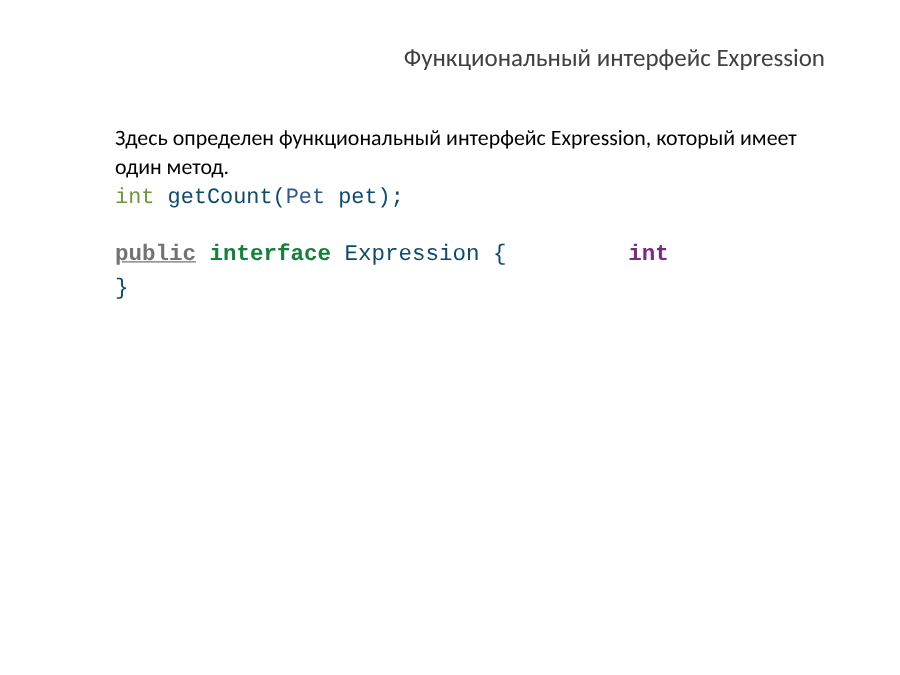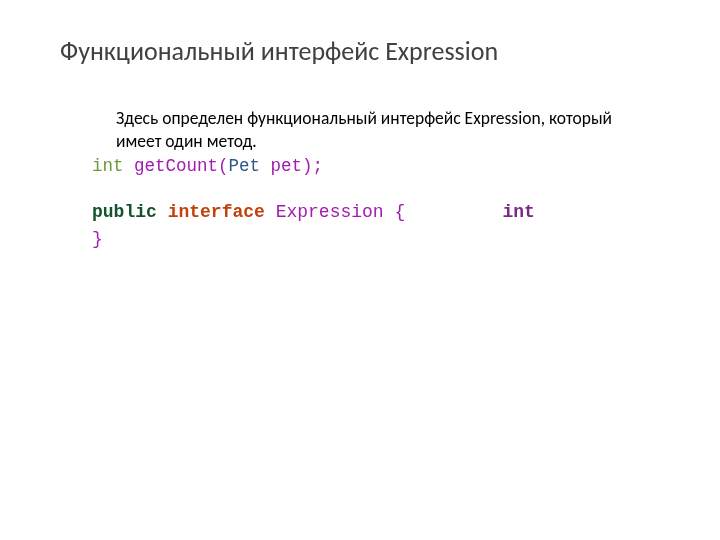--- a/index.html
+++ b/index.html
@@ -9,49 +9,48 @@
     }
     body {
       width: 720px;
       height: 540px;
       background: #ffffff;
       font-family: Calibri, Arial, sans-serif;
       padding: 35px 60px 40px 60px;
       color: #000000;
     }
     .title {
-      font-size: 26px;
+      font-size: 20px;
       font-weight: 400;
       color: #404040;
       margin-bottom: 40px;
-      text-align: left;
+      text-align: right;
     }
     .content {
       padding-left: 32px;
       padding-right: 10px;
     }
     .para {
       font-size: 17.5px;
       line-height: 1.3;
       color: #000000;
       margin-bottom: 2px;
-      margin-left: 24px;
     }
     .code-line {
       font-family: Consolas, "Courier New", monospace;
       font-size: 17.5px;
       line-height: 1.3;
     }
     .kw-int { color: #6b9a3b; }
     .kw-pet { color: #2b5a8a; }
-    .kw-public { color: #14532d; font-weight: bold; }
-    .kw-interface { color: #c2410c; font-weight: bold; }
+    .kw-public { color: #737373; font-weight: bold; text-decoration: underline; }
+    .kw-interface { color: #15803d; font-weight: bold; }
     .kw-int2 { color: #7a2a85; font-weight: bold; }
     .kw-param { color: #6b9a3b; }
-    .plain { color: #a21caf; }
+    .plain { color: #0c4a6e; }
     .spacer { height: 22px; }
     .code-block {
       font-family: Consolas, "Courier New", monospace;
       font-size: 18px;
       line-height: 1.5;
     }
   </style>
 </head>
 <body>
 

